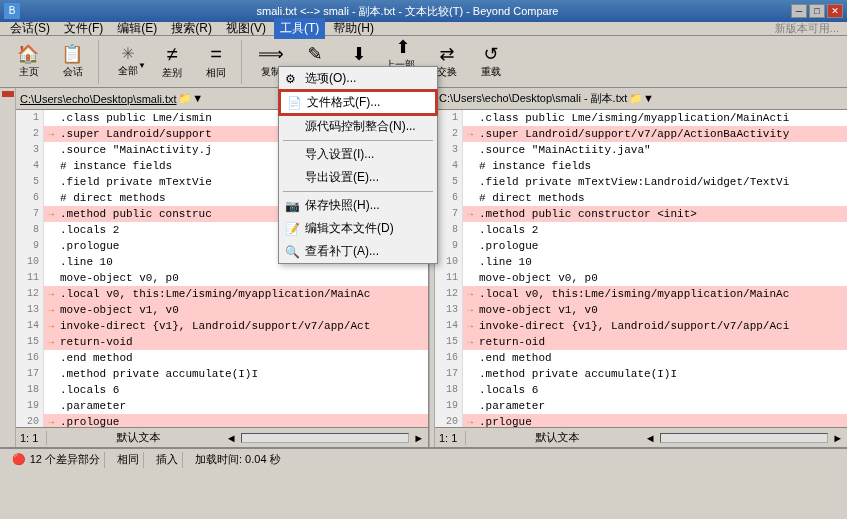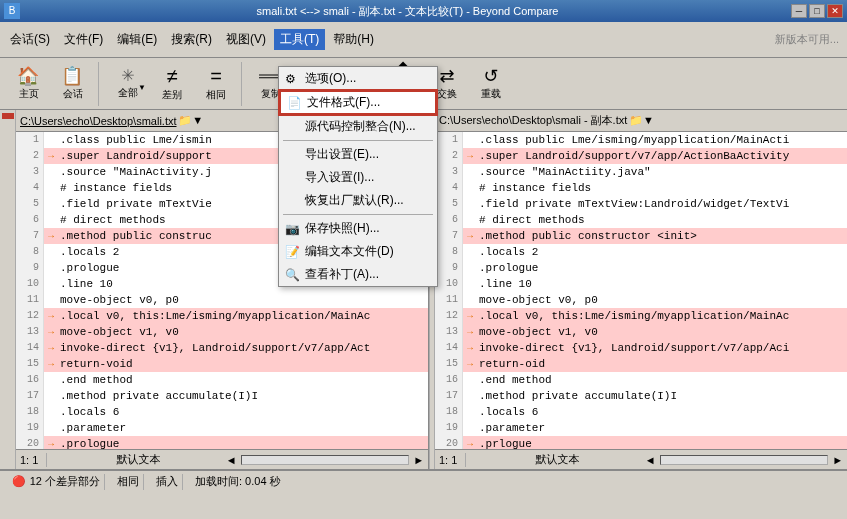--- a/index.html
+++ b/index.html
@@ -32,21 +32,21 @@
       font-size: 9px;
       display: flex; align-items: center; justify-content: center;
       cursor: pointer;
       color: #000;
     }
     .title-btn.close { background: #c0392b; color: white; }
 
     
     #menu-bar {
       background: #d4d0c8;
-      height: 36px;
+      height: 14px;
       display: flex;
       align-items: center;
       padding: 0 4px;
       border-bottom: 1px solid #888;
       font-size: 12px;
       gap: 2px;
     }
     .menu-item {
       padding: 2px 6px;
       cursor: pointer;
@@ -638,27 +638,24 @@
       </div>
       <div class="dropdown-item highlighted" style="background:white; border: 2px solid #c0392b; padding: 2px 20px 2px 26px;">
         <span class="dropdown-icon">📄</span>
         <span>文件格式(F)...</span>
       </div>
       <div class="dropdown-item">
         <span>源代码控制整合(N)...</span>
       </div>
       <div class="dropdown-separator"></div>
       <div class="dropdown-item">
+        <span>导入设置(I)...</span>
+      </div>
+      <div class="dropdown-item">
         <span>导出设置(E)...</span>
-      </div>
-      <div class="dropdown-item">
-        <span>导入设置(I)...</span>
-      </div>
-      <div class="dropdown-item">
-        <span>恢复出厂默认(R)...</span>
       </div>
       <div class="dropdown-separator"></div>
       <div class="dropdown-item">
         <span class="dropdown-icon">📷</span>
         <span>保存快照(H)...</span>
       </div>
       <div class="dropdown-item">
         <span class="dropdown-icon">📝</span>
         <span>编辑文本文件(D)</span>
       </div>

